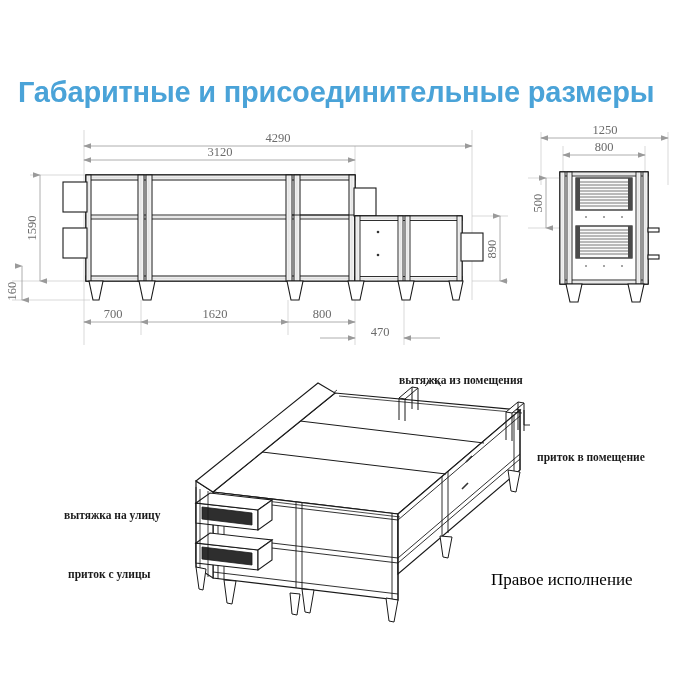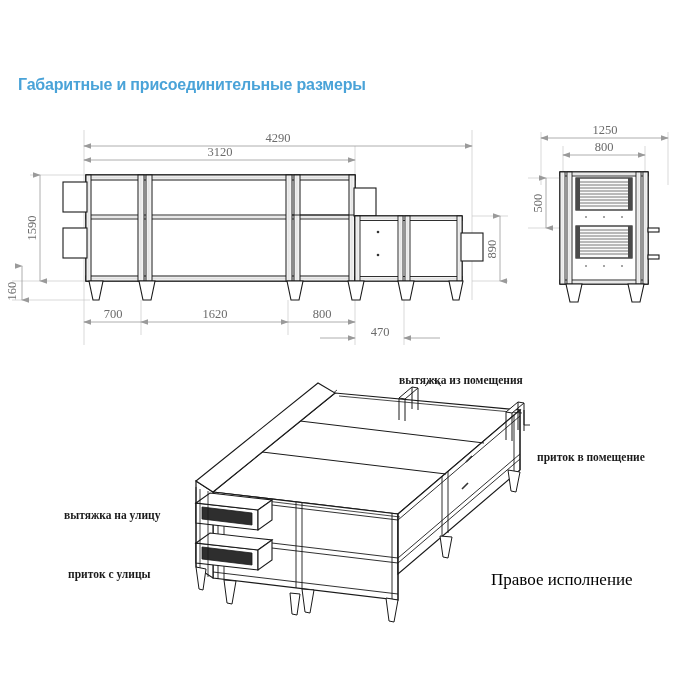--- a/index.html
+++ b/index.html
@@ -10,21 +10,21 @@
     overflow:hidden;
     position:relative;
   }
   #stage{position:absolute;left:0;top:0;width:700px;height:700px;}
 
   .title{
     position:absolute;
     left:18px; top:76px;
     font-family:"Liberation Sans", sans-serif;
     font-weight:bold;
-    font-size:16px;
+    font-size:29px;
     color:#4aa3d8;
     letter-spacing:-0.2px;
     white-space:nowrap;
   }
 
   svg{position:absolute;left:0;top:0;}
 
   .dimtxt{
     font-family:"Liberation Serif", serif;
     font-size:12.5px;

